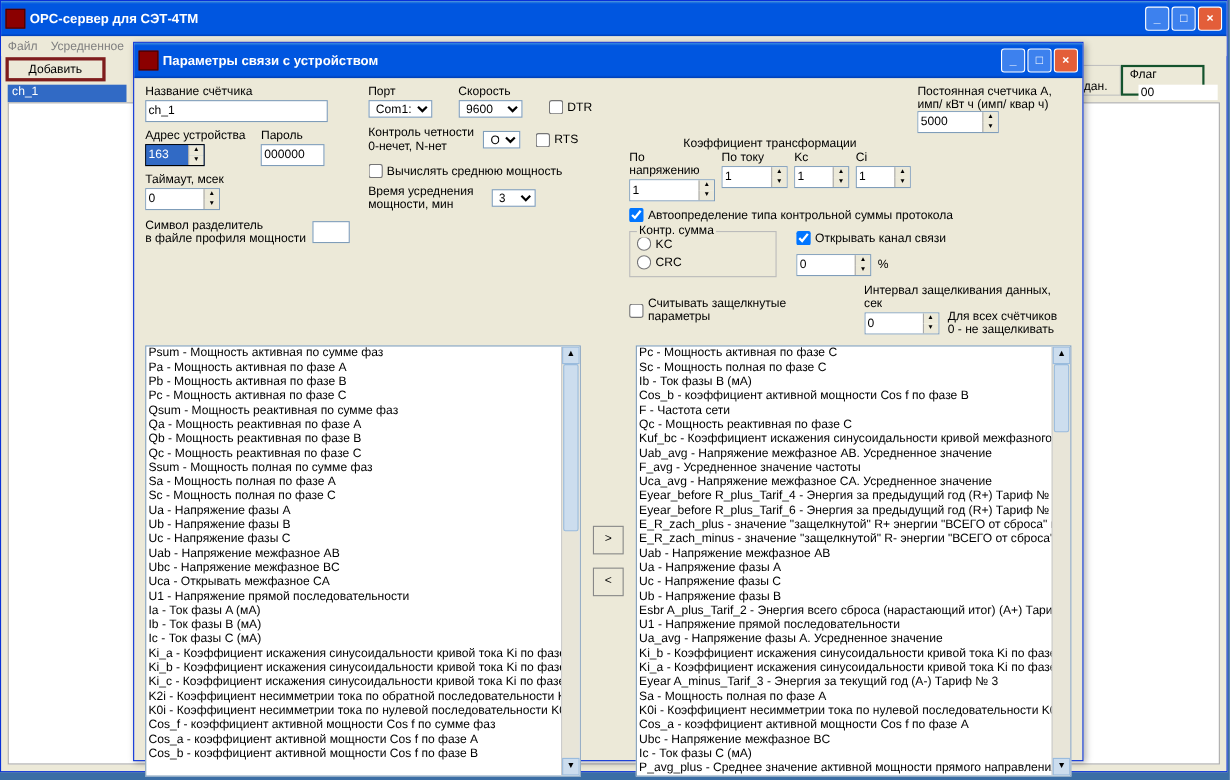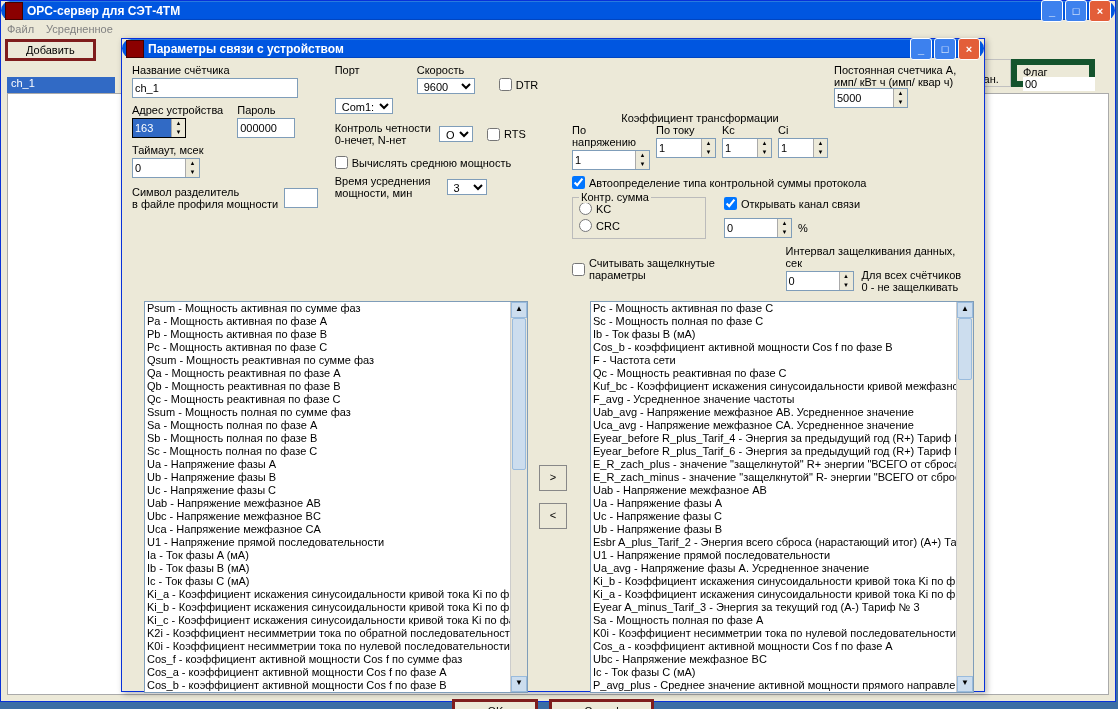--- a/index.html
+++ b/index.html
@@ -12,29 +12,28 @@
     overflow: hidden;
   }
   .outer-window {
     position: absolute;
     left: 0; top: 0;
     width: 1114px; height: 700px;
     border: 1px solid #0831d9;
     background: #ece9d8;
   }
   .titlebar {
-    height: 19px;
+    height: 32px;
     background: linear-gradient(to bottom, #3c8cde 0%, #0056e0 8%, #0056e0 92%, #003db2 100%);
     color: white;
     display: flex;
     align-items: center;
     padding: 0 4px;
     font-weight: bold;
     font-size: 12px;
-    border-radius: 13px;
   }
   .titlebar .app-icon {
     width: 16px; height: 16px;
     background: #8b0000;
     margin-right: 4px;
     border: 1px solid #400;
   }
   .titlebar .spacer { flex: 1; }
   .winbtn {
     width: 20px; height: 20px;
@@ -136,21 +135,20 @@
     background: #ece9d8;
     padding: 0 2px;
     font-size: 11px;
   }
   .listbox {
     background: white;
     border: 1px solid #7f9db9;
     font-size: 11px;
     overflow: hidden;
     position: relative;
-    margin-left: 12px;
   }
   .listbox .items {
     position: absolute;
     left: 0; top: 0; right: 16px; bottom: 0;
     overflow: hidden;
     padding: 0 2px;
     line-height: 13px;
     white-space: nowrap;
   }
   .scroll {
@@ -209,23 +207,23 @@
   <div class="menubar">
     <span>Файл</span>
     <span>Усредненное</span>
   </div>
   <div class="toolbar">
     <button class="btn">Добавить</button>
   </div>
 
   <div style="position:absolute; right:20px; top:58px; display:flex; font-size:11px;">
     <div style="border:1px solid #c0c0c0; background:#ece9d8; padding:1px 6px; width:70px;">ывать защелк. дан.</div>
-    <div style="border:6px solid #14532d; background:#ece9d8; padding:1px 6px; width:60px;">Флаг</div>
+    <div style="border:2px solid #14532d; background:#ece9d8; padding:1px 6px; width:60px;">Флаг</div>
   </div>
-  <div style="position:absolute; right:20px; top:76px; width:68px; background:white; padding:1px 2px; font-size:11px;">00</div>
+  <div style="position:absolute; right:8px; top:76px; width:68px; background:white; padding:1px 2px; font-size:11px;">00</div>
   <div style="position:absolute; left:6px; top:76px;" class="grid-row">ch_1</div>
   <div style="position:absolute; left:6px; top:92px; right:6px; bottom:6px; background:white; border:1px solid #aaa;"></div>
 </div>
 
 <div class="dialog">
   <div class="titlebar">
     <div class="app-icon"></div>
     <span>Параметры связи с устройством</span>
     <div class="spacer"></div>
     <div class="winbtn min">_</div>
@@ -272,21 +270,21 @@
             <div>в файле профиля мощности</div>
           </div>
           <input type="text" class="fld" style="width: 28px;">
         </div>
       </div>
 
       <div style="width:230px;">
         <div style="display:flex; gap:24px;">
           <div>
             <label class="cap">Порт</label>
-            <select class="fld" style="width:58px;margin-top:20px;">
+            <select class="fld" style="width:58px;">
               <option>Com1:</option>
             </select>
           </div>
           <div>
             <label class="cap">Скорость</label>
             <select class="fld" style="width:58px;">
               <option>9600</option>
             </select>
           </div>
           <div style="padding-top:14px;">
@@ -450,28 +448,27 @@
             <div>Psum - Мощность активная по сумме фаз</div>
             <div>Pa - Мощность активная по фазе A</div>
             <div>Pb - Мощность активная по фазе B</div>
             <div>Pc - Мощность активная по фазе C</div>
             <div>Qsum - Мощность реактивная по сумме фаз</div>
             <div>Qa - Мощность реактивная по фазе A</div>
             <div>Qb - Мощность реактивная по фазе B</div>
             <div>Qc - Мощность реактивная по фазе C</div>
             <div>Ssum - Мощность полная по сумме фаз</div>
             <div>Sa - Мощность полная по фазе A</div>
-            <div>Sb - Мощность полная по фазе B</div>
             <div>Sc - Мощность полная по фазе C</div>
             <div>Ua - Напряжение фазы A</div>
             <div>Ub - Напряжение фазы B</div>
             <div>Uc - Напряжение фазы C</div>
             <div>Uab - Напряжение межфазное AB</div>
             <div>Ubc - Напряжение межфазное BC</div>
-            <div>Uca - Напряжение межфазное CA</div>
+            <div>Uca - Открывать межфазное CA</div>
             <div>U1 - Напряжение прямой последовательности</div>
             <div>Ia - Ток фазы A (мА)</div>
             <div>Ib - Ток фазы B (мА)</div>
             <div>Ic - Ток фазы C (мА)</div>
             <div>Ki_a - Коэффициент искажения синусоидальности кривой тока Ki по фазе</div>
             <div>Ki_b - Коэффициент искажения синусоидальности кривой тока Ki по фазе</div>
             <div>Ki_c - Коэффициент искажения синусоидальности кривой тока Ki по фазе</div>
             <div>K2i - Коэффициент несимметрии тока по обратной последовательности K</div>
             <div>K0i - Коэффициент несимметрии тока по нулевой последовательности K0i</div>
             <div>Cos_f - коэффициент активной мощности Cos f по сумме фаз</div>
@@ -490,22 +487,22 @@
       </div>
       <div class="listbox" style="flex:1;">
         <div class="items" id="right-items">
             <div>Pc - Мощность активная по фазе C</div>
             <div>Sc - Мощность полная по фазе C</div>
             <div>Ib - Ток фазы B (мА)</div>
             <div>Cos_b - коэффициент активной мощности Cos f по фазе B</div>
             <div>F - Частота сети</div>
             <div>Qc - Мощность реактивная по фазе C</div>
             <div>Kuf_bc - Коэффициент искажения синусоидальности кривой межфазного н</div>
+            <div>Uab_avg - Напряжение межфазное AB. Усредненное значение</div>
             <div>F_avg - Усредненное значение частоты</div>
-            <div>Uab_avg - Напряжение межфазное AB. Усредненное значение</div>
             <div>Uca_avg - Напряжение межфазное CA. Усредненное значение</div>
             <div>Eyear_before R_plus_Tarif_4 - Энергия за предыдущий год (R+) Тариф № 4</div>
             <div>Eyear_before R_plus_Tarif_6 - Энергия за предыдущий год (R+) Тариф № 6</div>
             <div>E_R_zach_plus - значение "защелкнутой" R+ энергии "ВСЕГО от сброса" по</div>
             <div>E_R_zach_minus - значение "защелкнутой" R- энергии "ВСЕГО от сброса" п</div>
             <div>Uab - Напряжение межфазное AB</div>
             <div>Ua - Напряжение фазы A</div>
             <div>Uc - Напряжение фазы C</div>
             <div>Ub - Напряжение фазы B</div>
             <div>Esbr A_plus_Tarif_2 - Энергия всего сброса (нарастающий итог) (A+) Тари</div>

